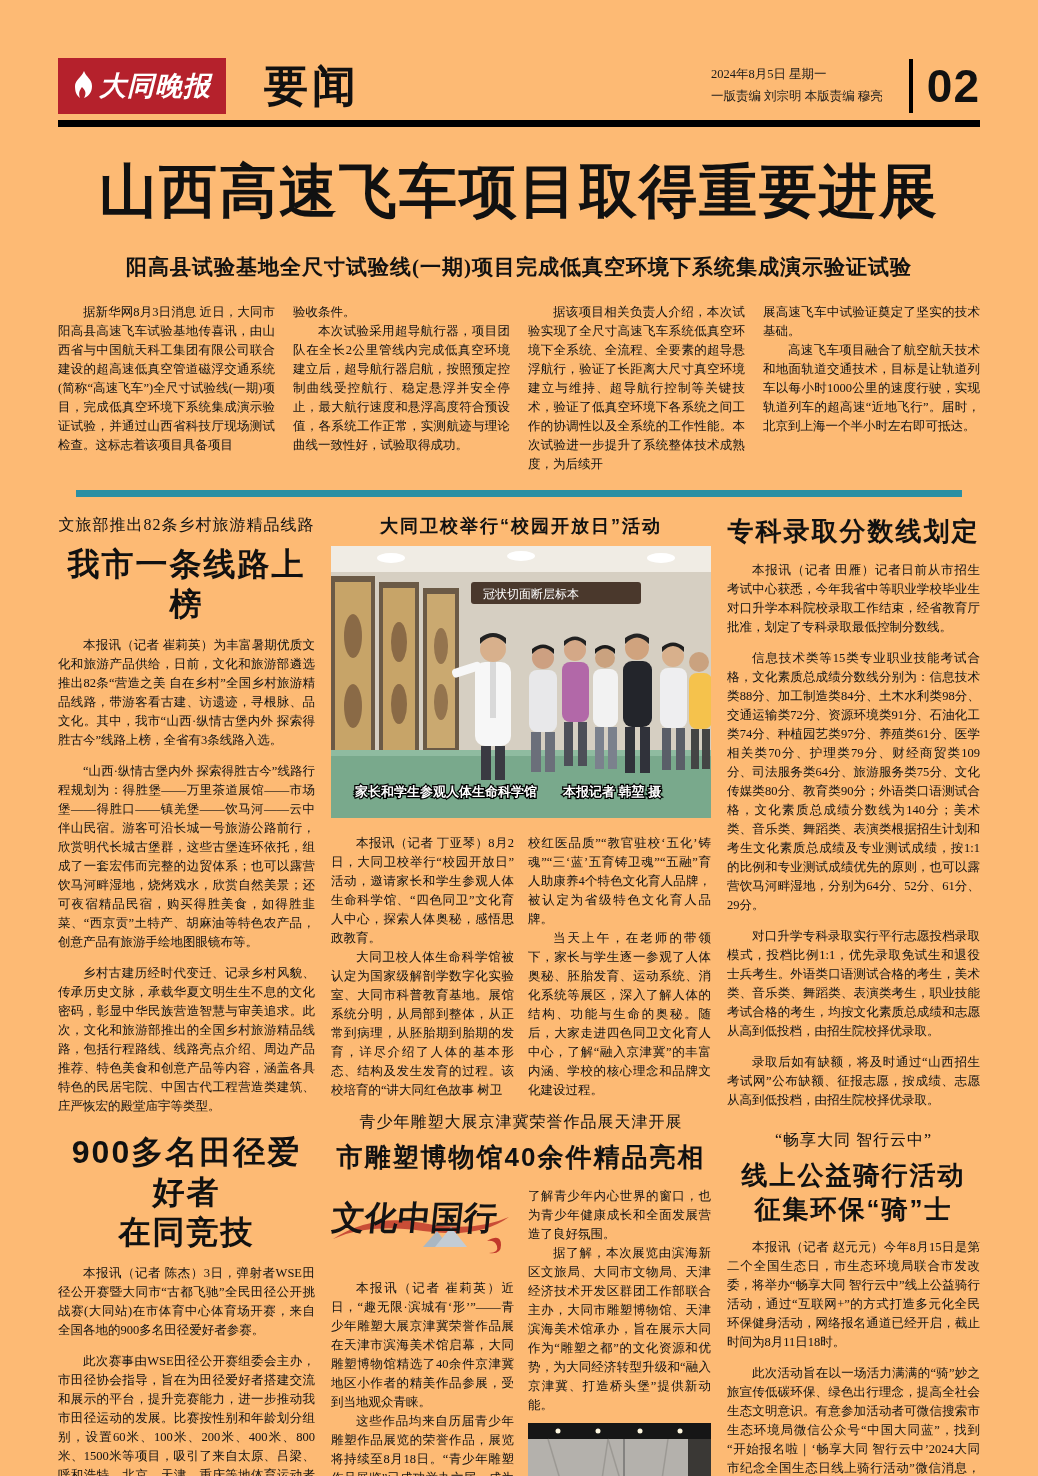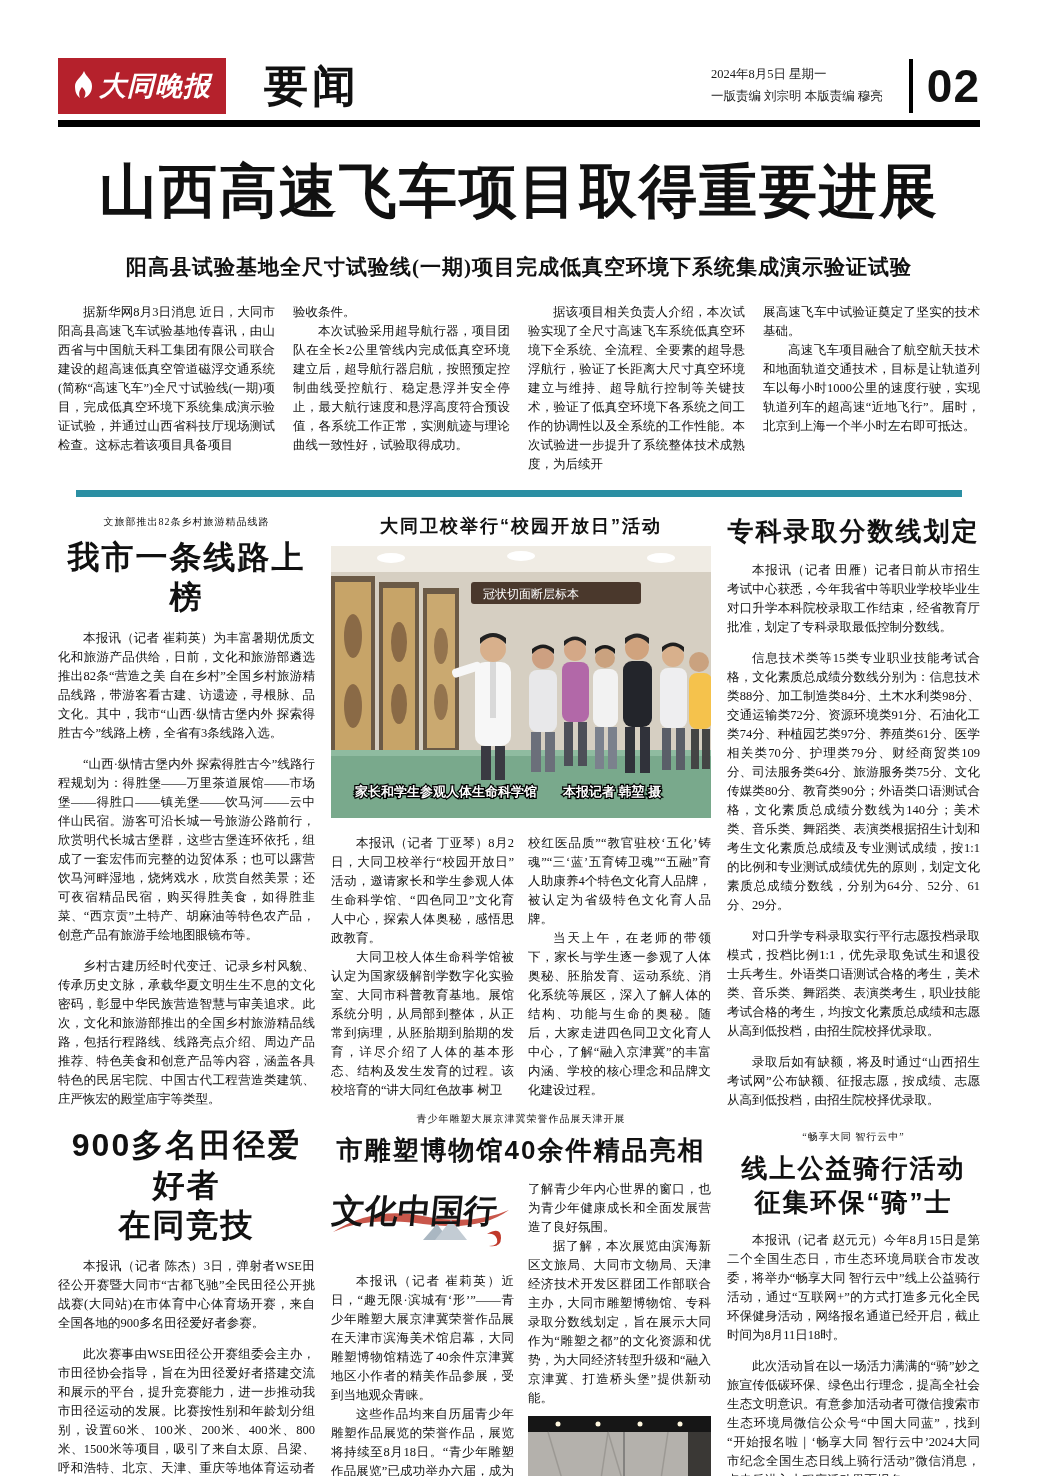--- a/index.html
+++ b/index.html
@@ -1,18 +1,18 @@
 <!DOCTYPE html>
 <html lang="zh"><head>
 <meta charset="utf-8">
 <style>
   * { margin:0; padding:0; box-sizing:border-box; }
   html,body { background:#e9e9e9; }
   .sheet {
-    width:1038px; height:1476px; margin:0 auto; background:#ffffff;
+    width:1038px; height:1476px; margin:0 auto; background:#fdba74;
     font-family:"Liberation Serif", serif; color:#111; position:relative;
     padding:56px 58px 0 58px; overflow:hidden;
   }
   
   .masthead { display:flex; align-items:center; height:60px; }
   .brand-box {
     width:168px; height:56px; background:#b5212c; color:#fff;
     display:flex; align-items:center; justify-content:center; gap:4px;
     font-family:"Liberation Sans", sans-serif; font-weight:bold;
     font-size:27px; letter-spacing:1px; font-style:italic;
@@ -38,21 +38,21 @@
   p.body { font-size:12.5px; line-height:1.52; text-align:justify; }
   p.ind { text-indent:2em; }
   .teal-rule { height:7px; background:#2b8fa3; margin:16px 18px 0 18px; }
 
   
   .main-grid { display:flex; gap:16px; margin-top:18px; }
   .col-left  { width:257px; flex:none; }
   .col-mid   { width:380px; flex:none; }
   .col-right { flex:1; }
 
-  .kicker { text-align:center; font-size:10px; margin-bottom:8px; letter-spacing:1px; }
+  .kicker { text-align:center; font-size:16px; margin-bottom:8px; letter-spacing:1px; }
   .art-title {
     text-align:center; font-family:"Liberation Sans", sans-serif;
     font-weight:bold; letter-spacing:2px;
   }
   .t28 { font-size:32px; line-height:1.25; }
   .t25 { font-size:18px; line-height:1.3; }
   .t26 { font-size:26px; line-height:1.3; }
   .art-body { margin-top:12px; }
   .art-body p { margin-bottom:0;margin-top:12px; }
 
@@ -310,21 +310,21 @@
                 <polygon points="104,58 120,38 136,58" fill="#c3ccd4"></polygon>
                 <path d="M156 52 q14 -8 14 4 q0 10 -12 8 q10 0 8 -7 q-2 -6 -10 -5Z" fill="#c0392b"></path>
                 <text x="4" y="40" font-size="33" font-weight="bold" fill="#141414" transform="skewX(-6)" style="font-family:'Liberation Serif',serif">文化中国行</text>
               </svg>
             </div>
             <p class="body ind">本报讯（记者 崔莉英）近日，“趣无限·滨城有‘形’”——青少年雕塑大展京津冀荣誉作品展在天津市滨海美术馆启幕，大同雕塑博物馆精选了40余件京津冀地区小作者的精美作品参展，受到当地观众青睐。</p>
             <p class="body ind">这些作品均来自历届青少年雕塑作品展览的荣誉作品，展览将持续至8月18日。“青少年雕塑作品展览”已成功举办六届，成为具有全国影响力和学术高度的青少年雕塑展览品牌。此次展览不仅为天津观众提供了</p>
           </div>
           <div class="sub-col">
             <p class="body">了解青少年内心世界的窗口，也为青少年健康成长和全面发展营造了良好氛围。</p>
-            <p class="body ind">据了解，本次展览由滨海新区文旅局、大同市文物局、天津经济技术开发区群团工作部联合主办，大同市雕塑博物馆、专科录取分数线划定，旨在展示大同作为“雕塑之都”的文化资源和优势，为大同经济转型升级和“融入京津冀、打造桥头堡”提供新动能。</p>
+            <p class="body ind">据了解，本次展览由滨海新区文旅局、大同市文物局、天津经济技术开发区群团工作部联合主办，大同市雕塑博物馆、天津滨海美术馆承办，旨在展示大同作为“雕塑之都”的文化资源和优势，为大同经济转型升级和“融入京津冀、打造桥头堡”提供新动能。</p>
             <div class="gap8"></div>
             <figure>
               <svg width="183" height="200" viewBox="0 0 183 200">
                 <rect width="183" height="200" fill="#b4b1ac"></rect>
                 <rect width="183" height="16" fill="#161616"></rect>
                 <circle cx="30" cy="8" r="2.5" fill="#fff8e0"></circle>
                   <circle cx="70" cy="8" r="2.5" fill="#fff8e0"></circle>
                   <circle cx="112" cy="8" r="2.5" fill="#fff8e0"></circle>
                   <circle cx="152" cy="8" r="2.5" fill="#fff8e0"></circle>
                 <g stroke="#9c9994" stroke-width="1.5">
@@ -354,21 +354,21 @@
           </div>
         </div>
       </section>
     </div>
 
     <div class="col-right">
       <section>
         <div class="art-title t26">专科录取分数线划定</div>
         <div class="art-body">
           <p class="body ind">本报讯（记者 田雁）记者日前从市招生考试中心获悉，今年我省中等职业学校毕业生对口升学本科院校录取工作结束，经省教育厅批准，划定了专科录取最低控制分数线。</p>
-          <p class="body ind">信息技术类等15类专业职业技能考试合格，文化素质总成绩分数线分别为：信息技术类88分、加工制造类84分、土木水利类98分、交通运输类72分、资源环境类91分、石油化工类74分、种植园艺类97分、养殖类61分、医学相关类70分、护理类79分、财经商贸类109分、司法服务类64分、旅游服务类75分、文化传媒类80分、教育类90分；外语类口语测试合格，文化素质总成绩分数线为140分；美术类、音乐类、舞蹈类、表演类根据招生计划和考生文化素质总成绩及专业测试成绩，按1:1的比例和专业测试成绩优先的原则，划定文化素质总成绩分数线，分别为64分、52分、61分、29分。</p>
+          <p class="body ind">信息技术类等15类专业职业技能考试合格，文化素质总成绩分数线分别为：信息技术类88分、加工制造类84分、土木水利类98分、交通运输类72分、资源环境类91分、石油化工类74分、种植园艺类97分、养殖类61分、医学相关类70分、护理类79分、财经商贸类109分、司法服务类64分、旅游服务类75分、文化传媒类80分、教育类90分；外语类口语测试合格，文化素质总成绩分数线为140分；美术类、音乐类、舞蹈类、表演类根据招生计划和考生文化素质总成绩及专业测试成绩，按1:1的比例和专业测试成绩优先的原则，也可以露营饮马河畔湿地，分别为64分、52分、61分、29分。</p>
           <p class="body ind">对口升学专科录取实行平行志愿投档录取模式，投档比例1:1，优先录取免试生和退役士兵考生。外语类口语测试合格的考生，美术类、音乐类、舞蹈类、表演类考生，职业技能考试合格的考生，均按文化素质总成绩和志愿从高到低投档，由招生院校择优录取。</p>
           <p class="body ind">录取后如有缺额，将及时通过“山西招生考试网”公布缺额、征报志愿，按成绩、志愿从高到低投档，由招生院校择优录取。</p>
         </div>
       </section>
 
       <div class="gap20"></div>
 
       <section>
         <div class="kicker">“畅享大同 智行云中”</div>
         <div class="art-title t26">线上公益骑行活动</div>

